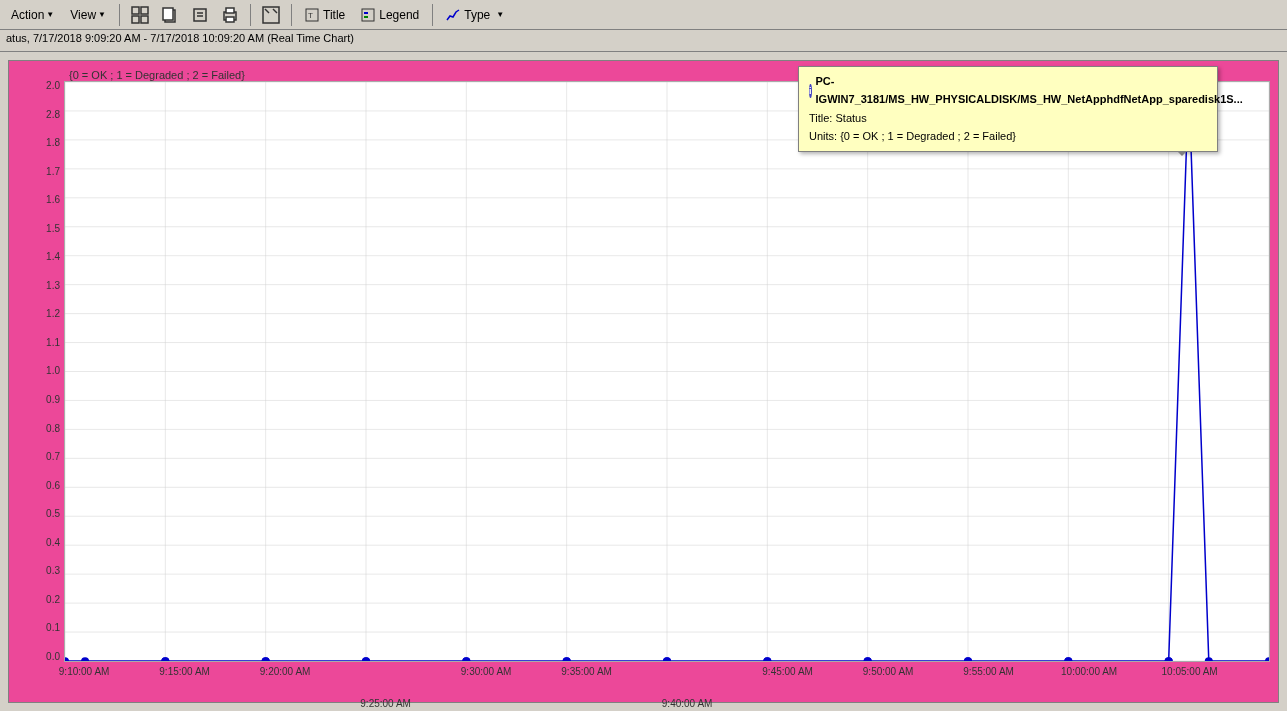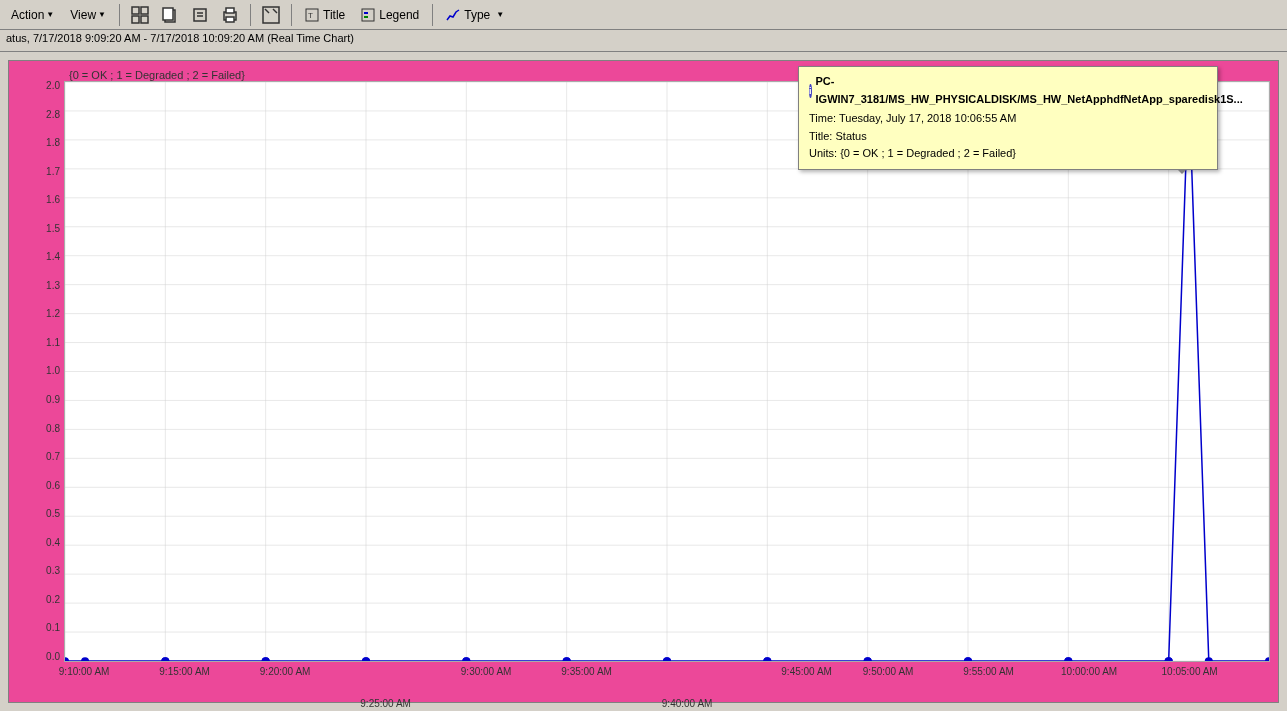--- a/index.html
+++ b/index.html
@@ -376,35 +376,31 @@
 
     <div id="x-axis">
 
     <span class="x-label" style="left: 1.66667%;">9:10:00 AM</span>
         <span class="x-label" style="left: 10%;">9:15:00 AM</span>
         <span class="x-label" style="left: 18.3333%;">9:20:00 AM</span>
         <span class="x-label" style="left: 26.6667%; margin-top: 32px;">9:25:00 AM</span>
         <span class="x-label" style="left: 35%;">9:30:00 AM</span>
         <span class="x-label" style="left: 43.3333%;">9:35:00 AM</span>
         <span class="x-label" style="left: 51.6667%; margin-top: 32px;">9:40:00 AM</span>
-        <span class="x-label" style="left: 60%; margin-left: 19px;">9:45:00 AM</span>
+        <span class="x-label" style="left: 60%;">9:45:00 AM</span>
         <span class="x-label" style="left: 68.3333%;">9:50:00 AM</span>
         <span class="x-label" style="left: 76.6667%;">9:55:00 AM</span>
         <span class="x-label" style="left: 85%;">10:00:00 AM</span>
         <span class="x-label" style="left: 93.3333%;">10:05:00 AM</span>
       </div>
 
     <div id="tooltip">
       <div class="tooltip-title">
         <span class="tooltip-icon">i</span>
         <span>PC-IGWIN7_3181/MS_HW_PHYSICALDISK/MS_HW_NetApphdfNetApp_sparedisk1S...</span>
-      </div>
-      <div>
-        <span>Time:</span>
-        <span>Tuesday, July 17, 2018 10:06:55 AM</span>
       </div>
       <div>
         <span>Title:</span>
         <span>Status</span>
       </div>
       <div>
         <span>Units:</span>
         <span>{0 = OK ; 1 = Degraded ; 2 = Failed}</span>
       </div>
     </div>

